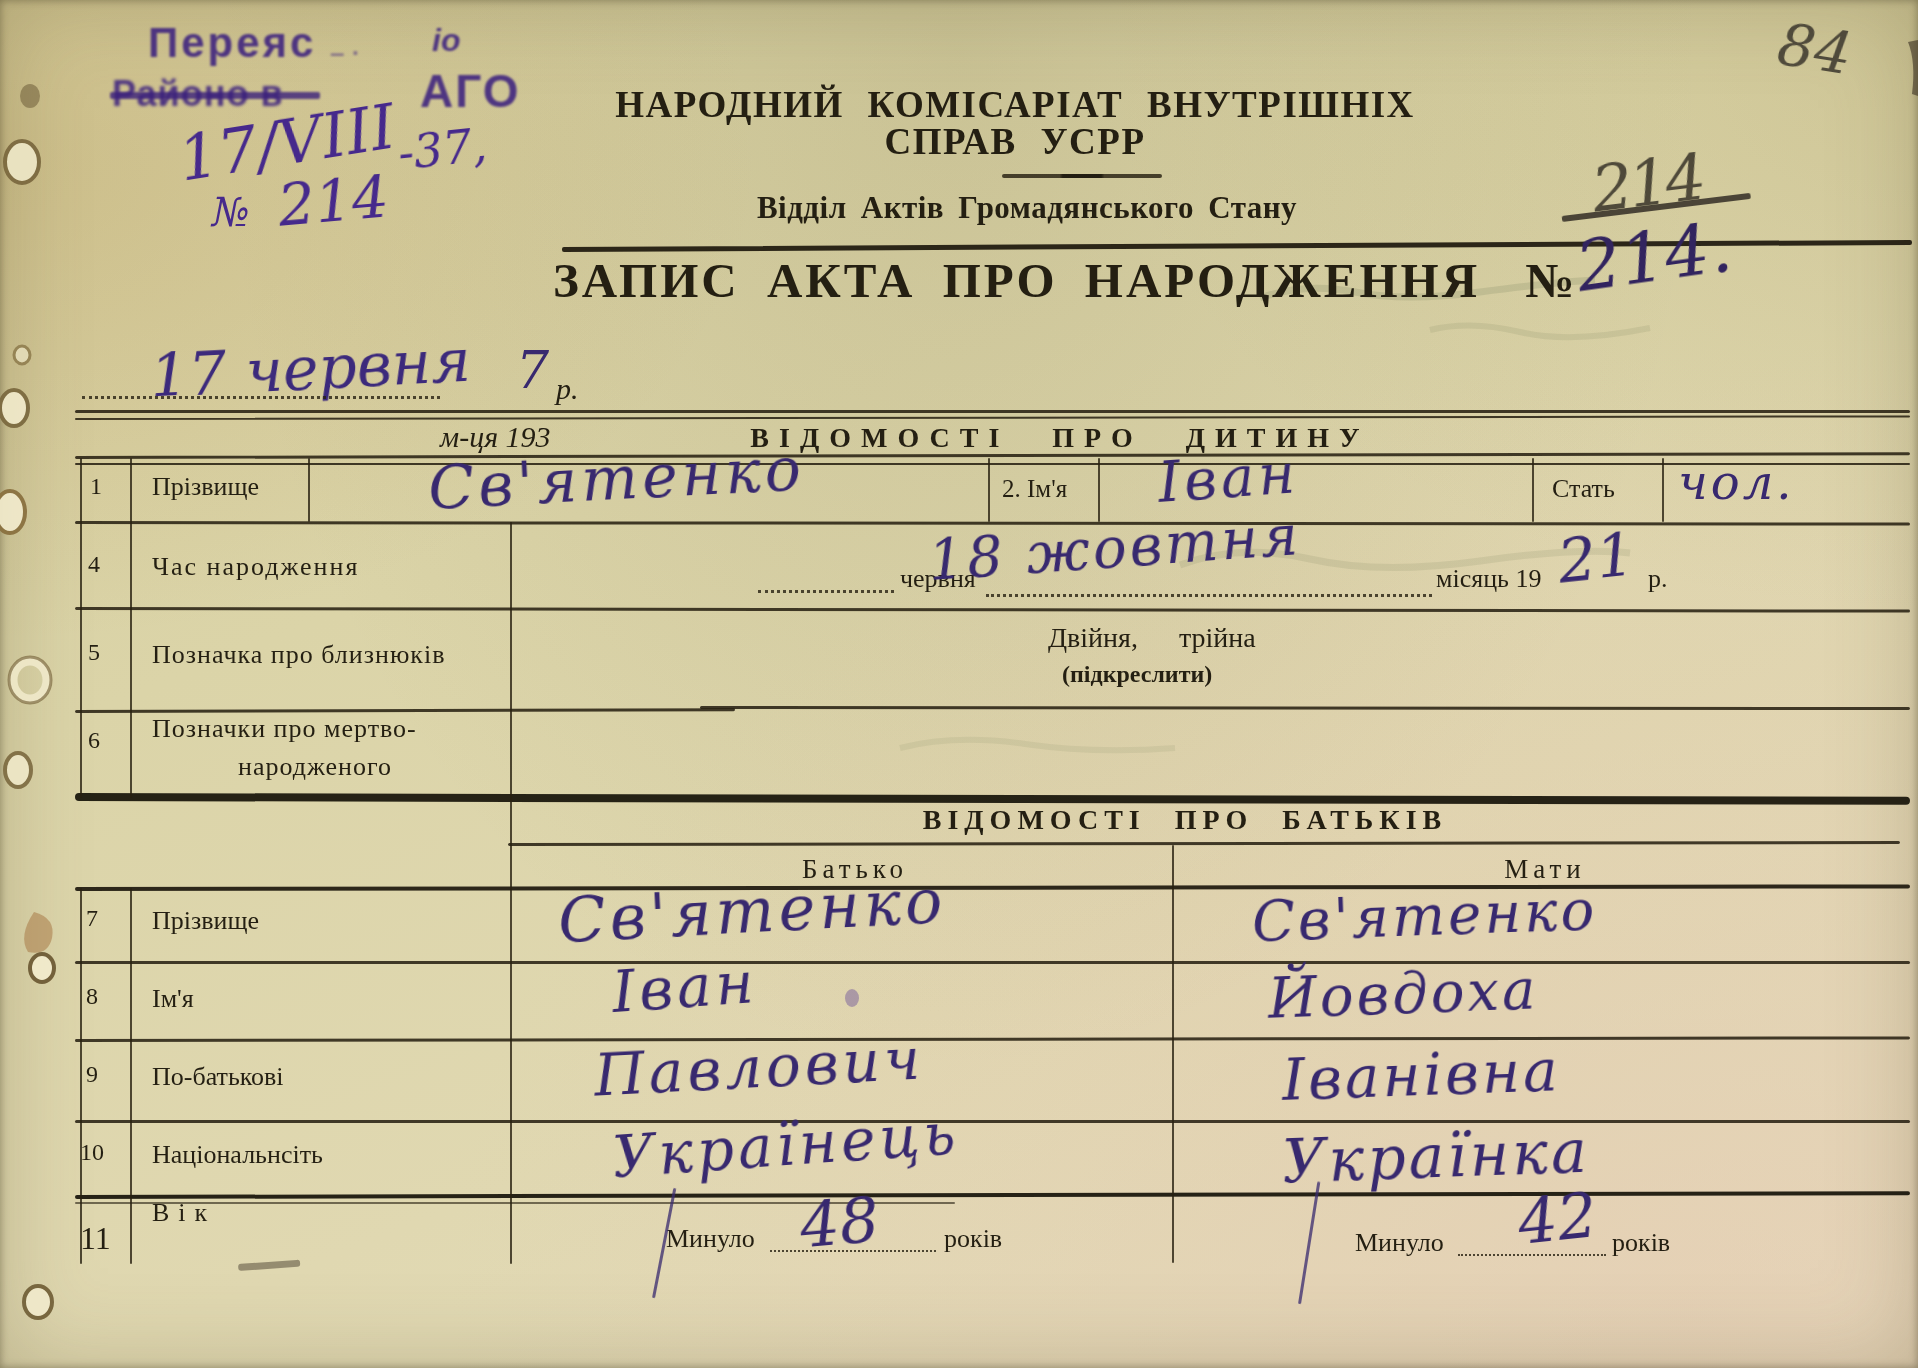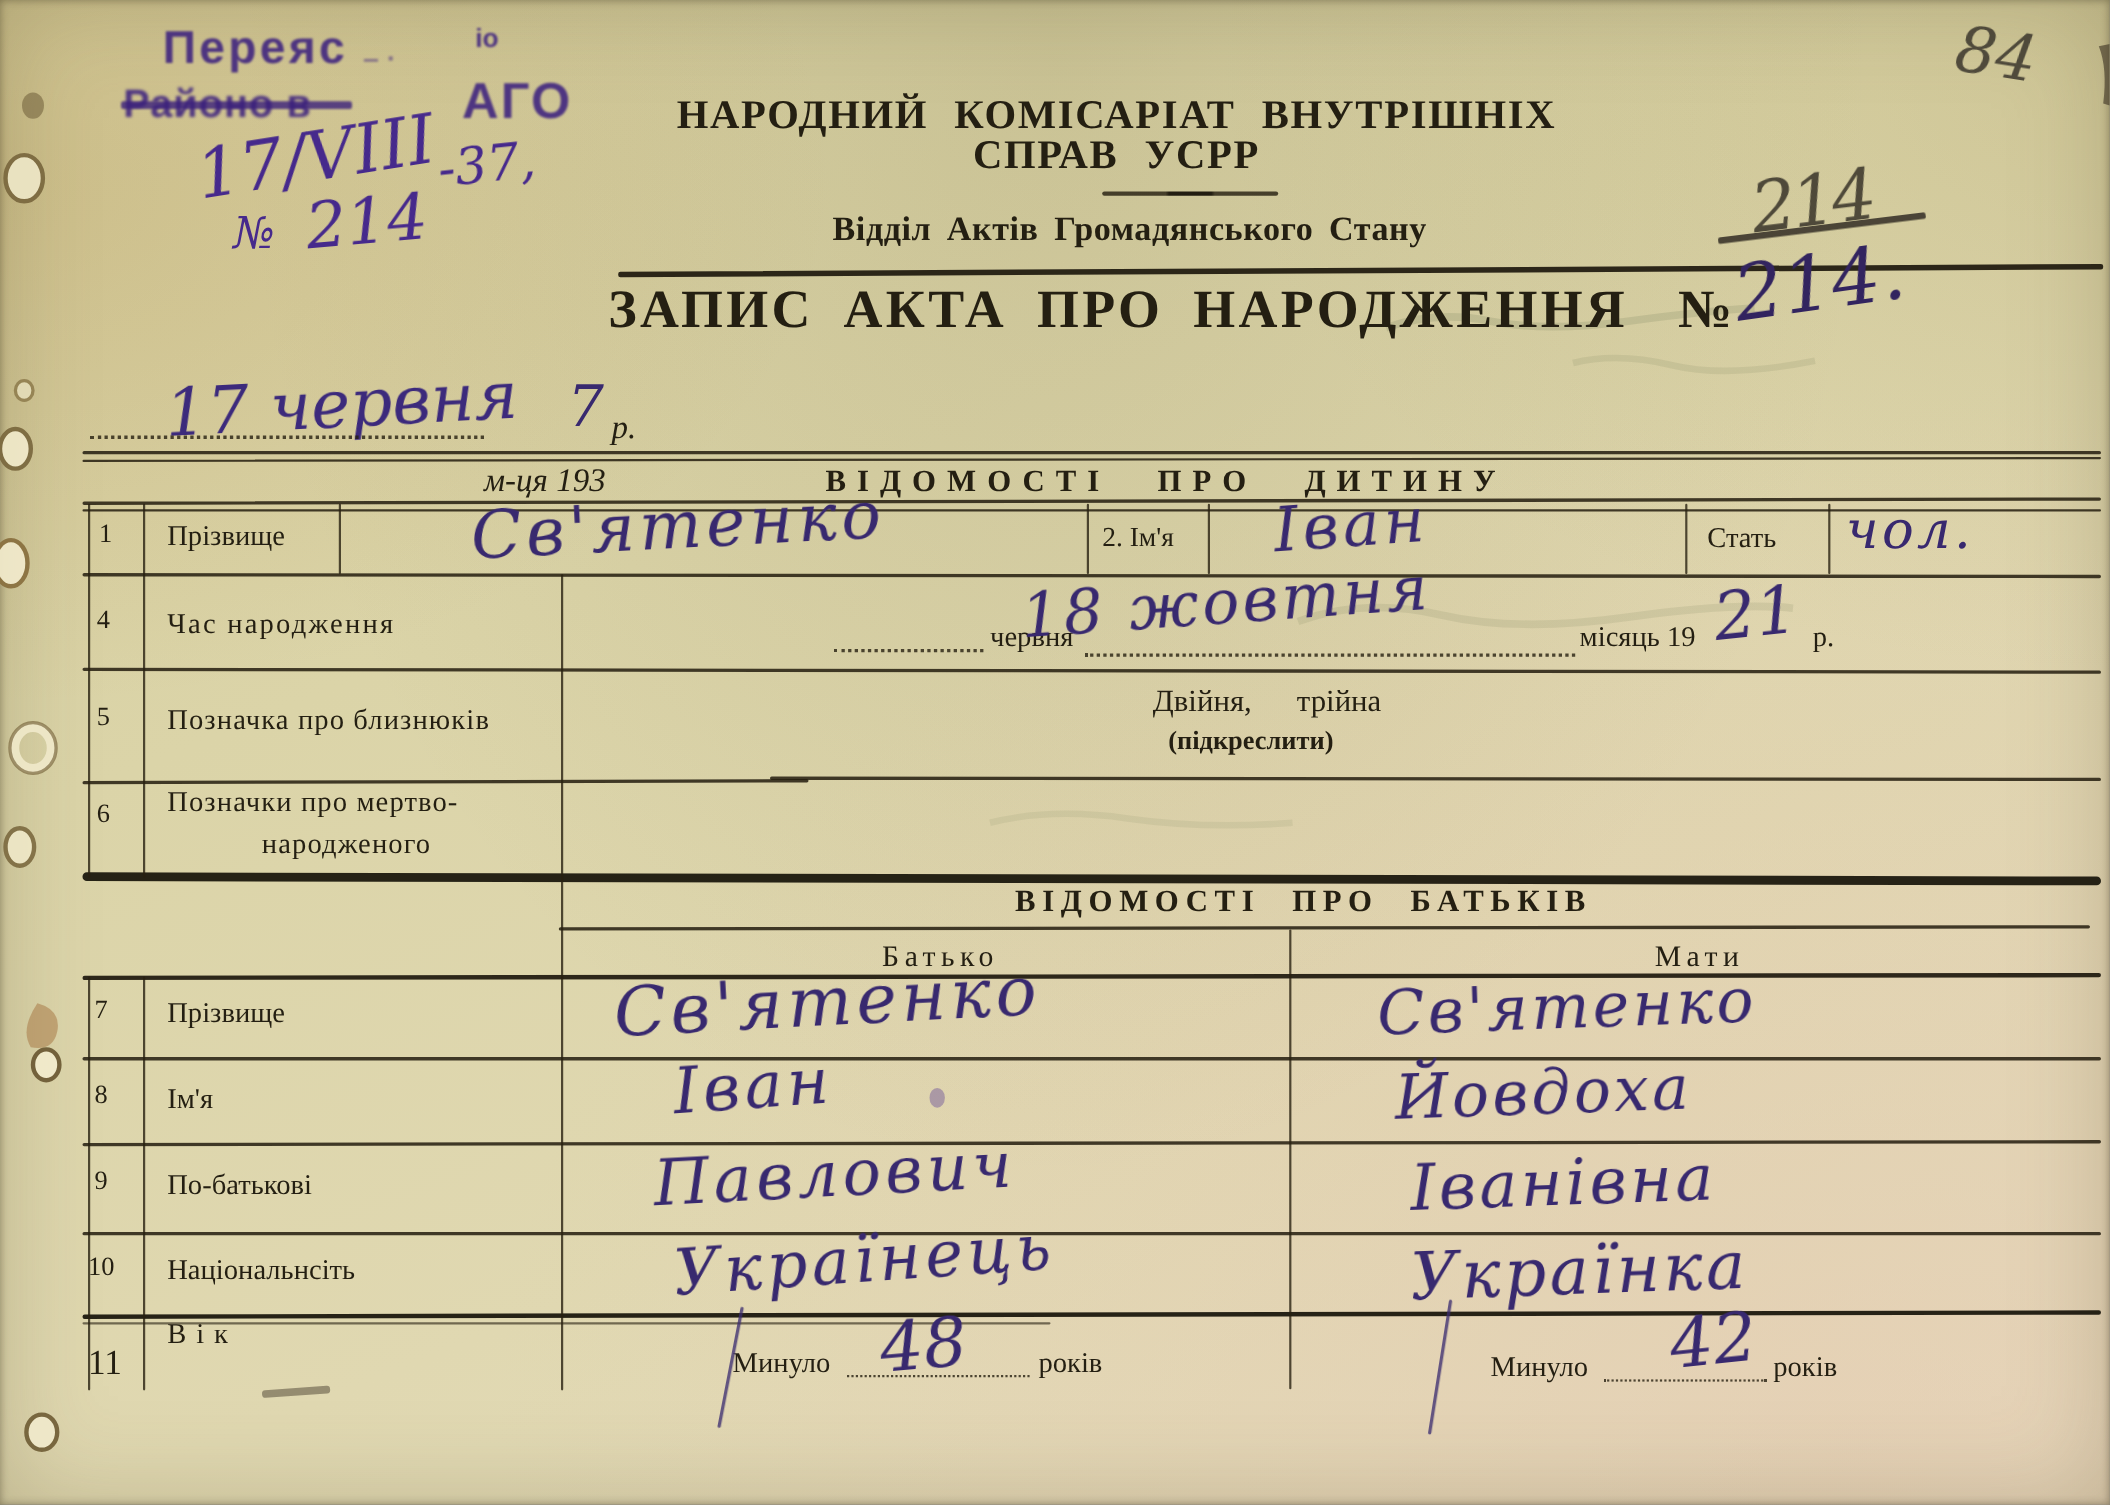--- a/index.html
+++ b/index.html
@@ -47,21 +47,21 @@
     <path d="M1430,330 q40,-10 90,2 t130,-4" fill="none" stroke="#7d8560" stroke-width="6" opacity="0.16"></path>
     <path d="M1180,565 q60,-22 130,-6 t170,2 t150,-8" fill="none" stroke="#7d8560" stroke-width="7" opacity="0.16"></path>
     <path d="M900,748 q55,-14 125,-4 t150,4" fill="none" stroke="#7d8560" stroke-width="6" opacity="0.13"></path>
     <path d="M1908,42 q8,20 4,52 l6,2 l0,-56 z" fill="#3a3122" opacity="0.6"></path>
     <rect x="238" y="1264" width="62" height="7" rx="3" transform="rotate(-4 238 1264)" fill="#4a4030" opacity="0.5"></rect>
     <ellipse cx="852" cy="998" rx="7" ry="9" fill="#6b4f9a" opacity="0.45"></ellipse>
   </svg>
 
   <div class="abs stamp" style="left:148px;top:22px;font-size:42px;letter-spacing:3px;">Переяс</div>
   <div class="abs stamp" style="left:330px;top:40px;font-size:26px;opacity:.55;">– ·</div>
-  <div class="abs stamp" style="left:432px;top:24px;font-size:24px;">іо</div>
+  <div class="abs stamp" style="left:432px;top:24px;font-size:32px;font-style:italic;">іо</div>
   <div class="abs stamp" style="left:112px;top:76px;font-size:36px;letter-spacing:1px;filter:blur(1.6px);">Районо в</div>
   <div class="hl" style="left:110px;top:92px;width:210px;height:7px;background:rgba(58,31,122,0.8);filter:blur(1px);"></div>
   <div class="abs stamp" style="left:420px;top:68px;font-size:46px;letter-spacing:2px;">АГО</div>
   <div class="abs hw" style="left:178px;top:112px;font-size:62px;color:#46298c;transform:rotate(-9deg);">17/VIII</div>
   <div class="abs hw" style="left:398px;top:126px;font-size:46px;color:#46298c;transform:rotate(-6deg);">-37,</div>
   <div class="abs hw" style="left:212px;top:192px;font-size:40px;color:#46298c;">№</div>
   <div class="abs hw" style="left:278px;top:172px;font-size:58px;color:#46298c;transform:rotate(-5deg);">214</div>
 
   <div class="abs pencil" style="left:1778px;top:20px;font-size:58px;transform:rotate(9deg);">84</div>
 

